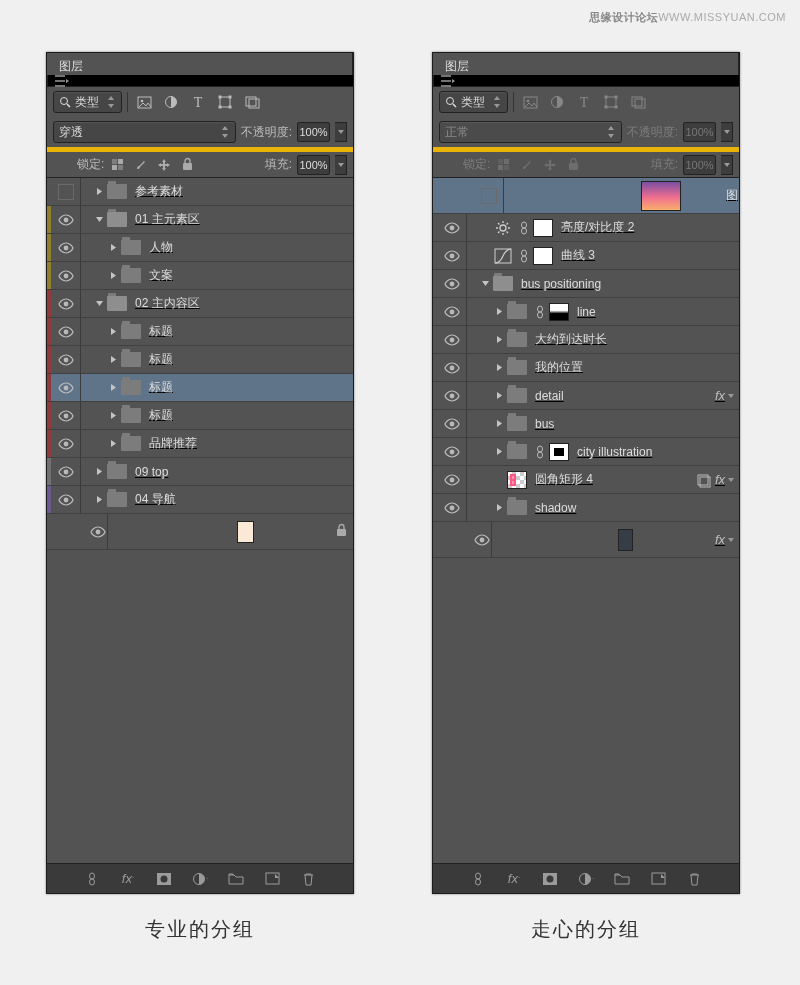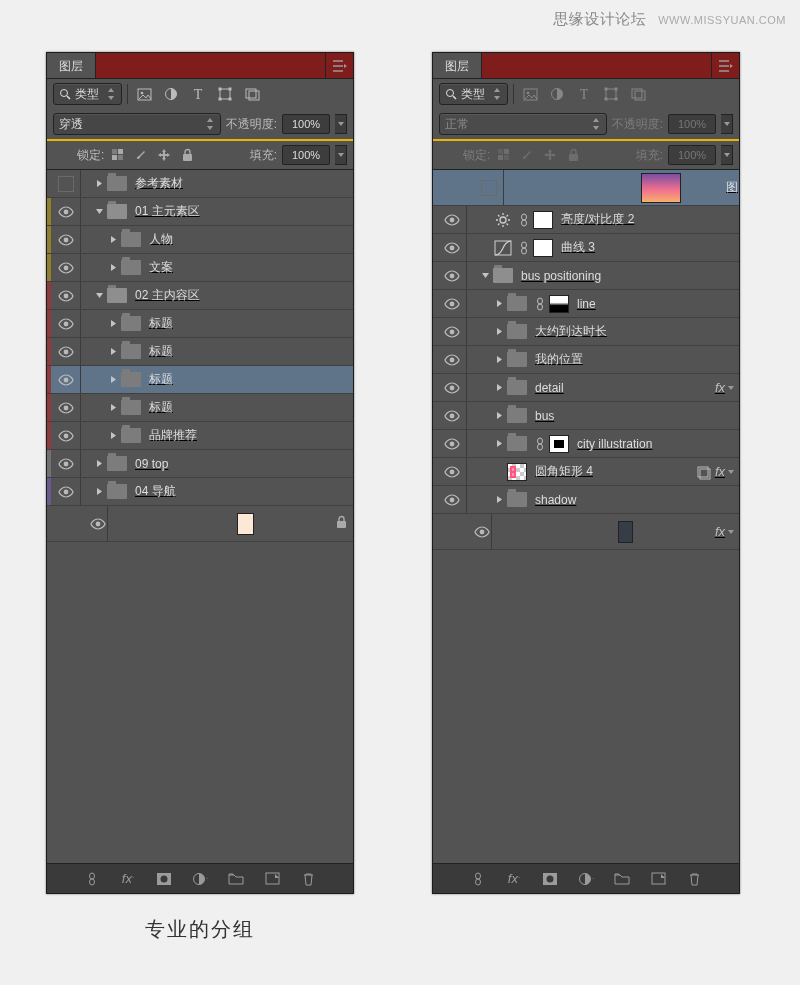--- a/index.html
+++ b/index.html
@@ -7,38 +7,39 @@
     width: 800px; height: 985px;
     background: #f0f0f0;
     font-family: "Microsoft YaHei", Arial, sans-serif;
     font-size: 12px;
     position: relative;
   }
   .watermark {
     position: absolute; top: 10px; right: 14px;
     color: #aaa; font-size: 11px; letter-spacing: 0.5px;
   }
-  .watermark b { color: #888; font-weight: normal; margin-right: 12px; font-size: 15px;}
+  .watermark b { color: #888; font-weight: bold; margin-right: 0; font-size: 11px;}
   .panels {
     display: flex; gap: 78px;
     padding: 52px 46px 0 46px;
   }
   .panel {
     width: 308px;
     background: #3a3a3a;
     border: 1px solid #1c1c1c;
     display: flex; flex-direction: column;
     height: 842px;
     box-shadow: 0 0 2px rgba(0,0,0,.5);
   }
   
   .tabbar {
-    height: 26px; background: #7f1d1d;
+    height: 34px; background: #000000;
     display: flex; align-items: stretch;
     border-bottom: 1px solid #222;
+    flex-direction: column;
   }
   .tab {
     background: #535353;
     color: #ddd; font-size: 12px;
     padding: 5px 12px 0 12px;
     border-right: 1px solid #222;
   }
   .tabspacer { flex: 1; }
   .tabmenu {
     width: 28px; display:flex; align-items:center; justify-content:center;
@@ -59,30 +60,30 @@
   }
   .select.dim { color:#8a8a8a; background:#4b4b4b; }
   .iconbtn {
     width:22px; height:20px; display:flex; align-items:center; justify-content:center;
     color:#bcbcbc;
   }
   .sep { width:1px; height:20px; background:#333; }
   .lbl { color:#bcbcbc; }
   .lbl.dim { color:#7d7d7d; }
   .pct {
-    width:48px; height:20px; background:#3d3d3d; border:1px solid #222;
+    width:33px; height:20px; background:#3d3d3d; border:1px solid #222;
     color:#ddd; display:flex; align-items:center; justify-content:center;
     font-size:11px; border-radius:2px;
   }
   .pct.dim { color:#777; }
   .dd { width:12px; height:20px; background:#3d3d3d;
         border:1px solid #222; border-left:none; display:flex; align-items:center; justify-content:center;}
   .dd svg { display:block; }
   .row.blend .select { flex:0 0 112px; }
-  .row.lock { border-top:2px solid #eab308;padding-left:30px; }
+  .row.lock { border-top:5px solid #eab308;padding-left:30px; }
   .lockicon { width:18px;height:18px;display:flex;align-items:center;justify-content:center;color:#aaa;}
   .lockicon.dim { color:#6d6d6d; }
   
   .layers { background:#535353; flex:1; overflow:hidden;text-decoration:underline; }
   .layer {
     height:28px; display:flex; align-items:center; color:#ddd;
     border-bottom:1px solid #404040;
     position:relative; font-size:12px;
   }
   .layer.tall { height:36px;gap:37px; }
@@ -960,14 +961,15 @@
               <path d="M10 2 l4 4 h-4 z" fill="currentColor"></path>
             </svg>
           </span>
   <span class="fbtn">
             <svg width="13" height="14">
               <path d="M2 3 h9 M4 3 v-1 h5 v1 M3 3 l1 10 h5 l1 -10" fill="none" stroke="currentColor"></path>
             </svg>
           </span>
         </div>
       </div>
+    <div class="caption">走心的分组</div>
   </div>
 </div>
 
 </body></html>

